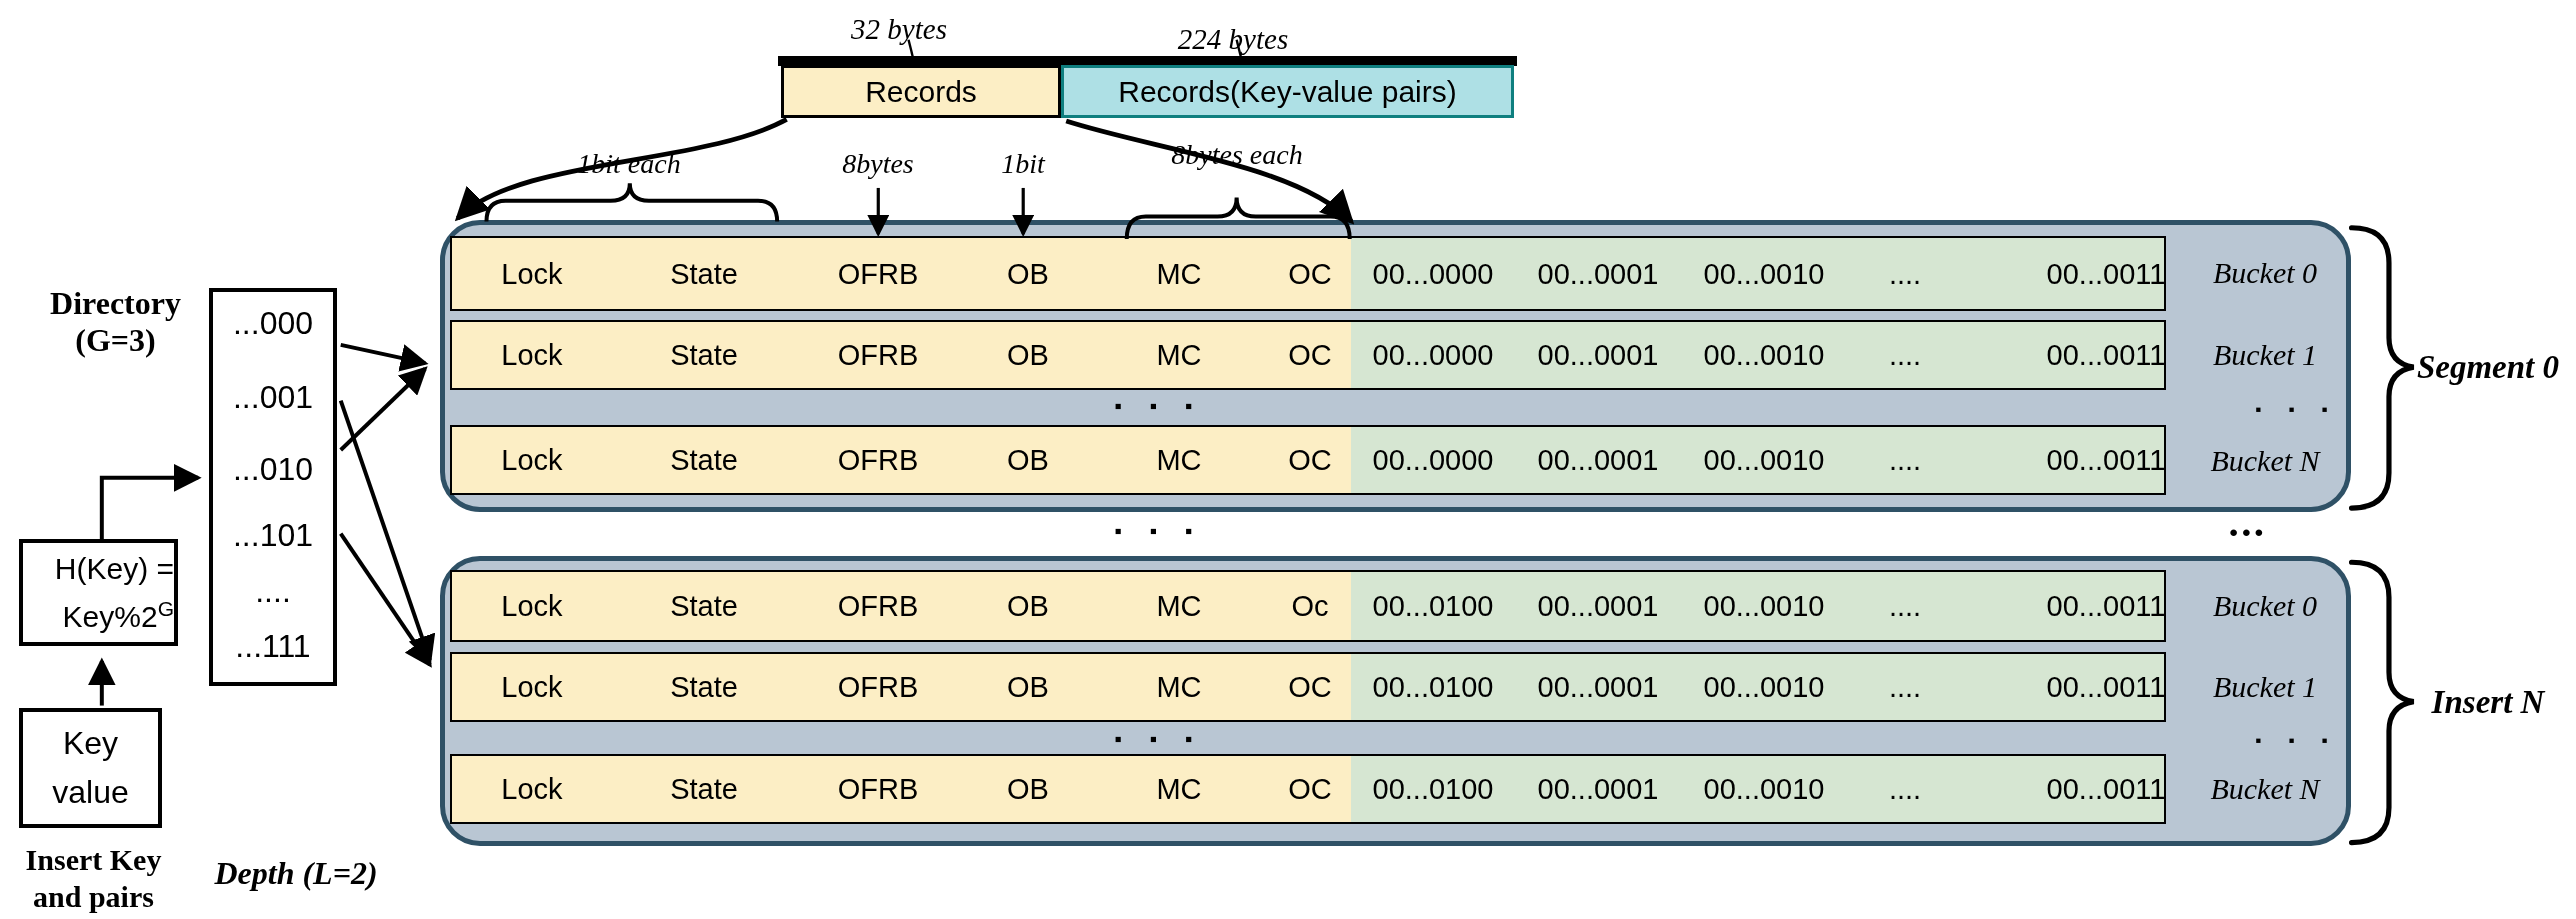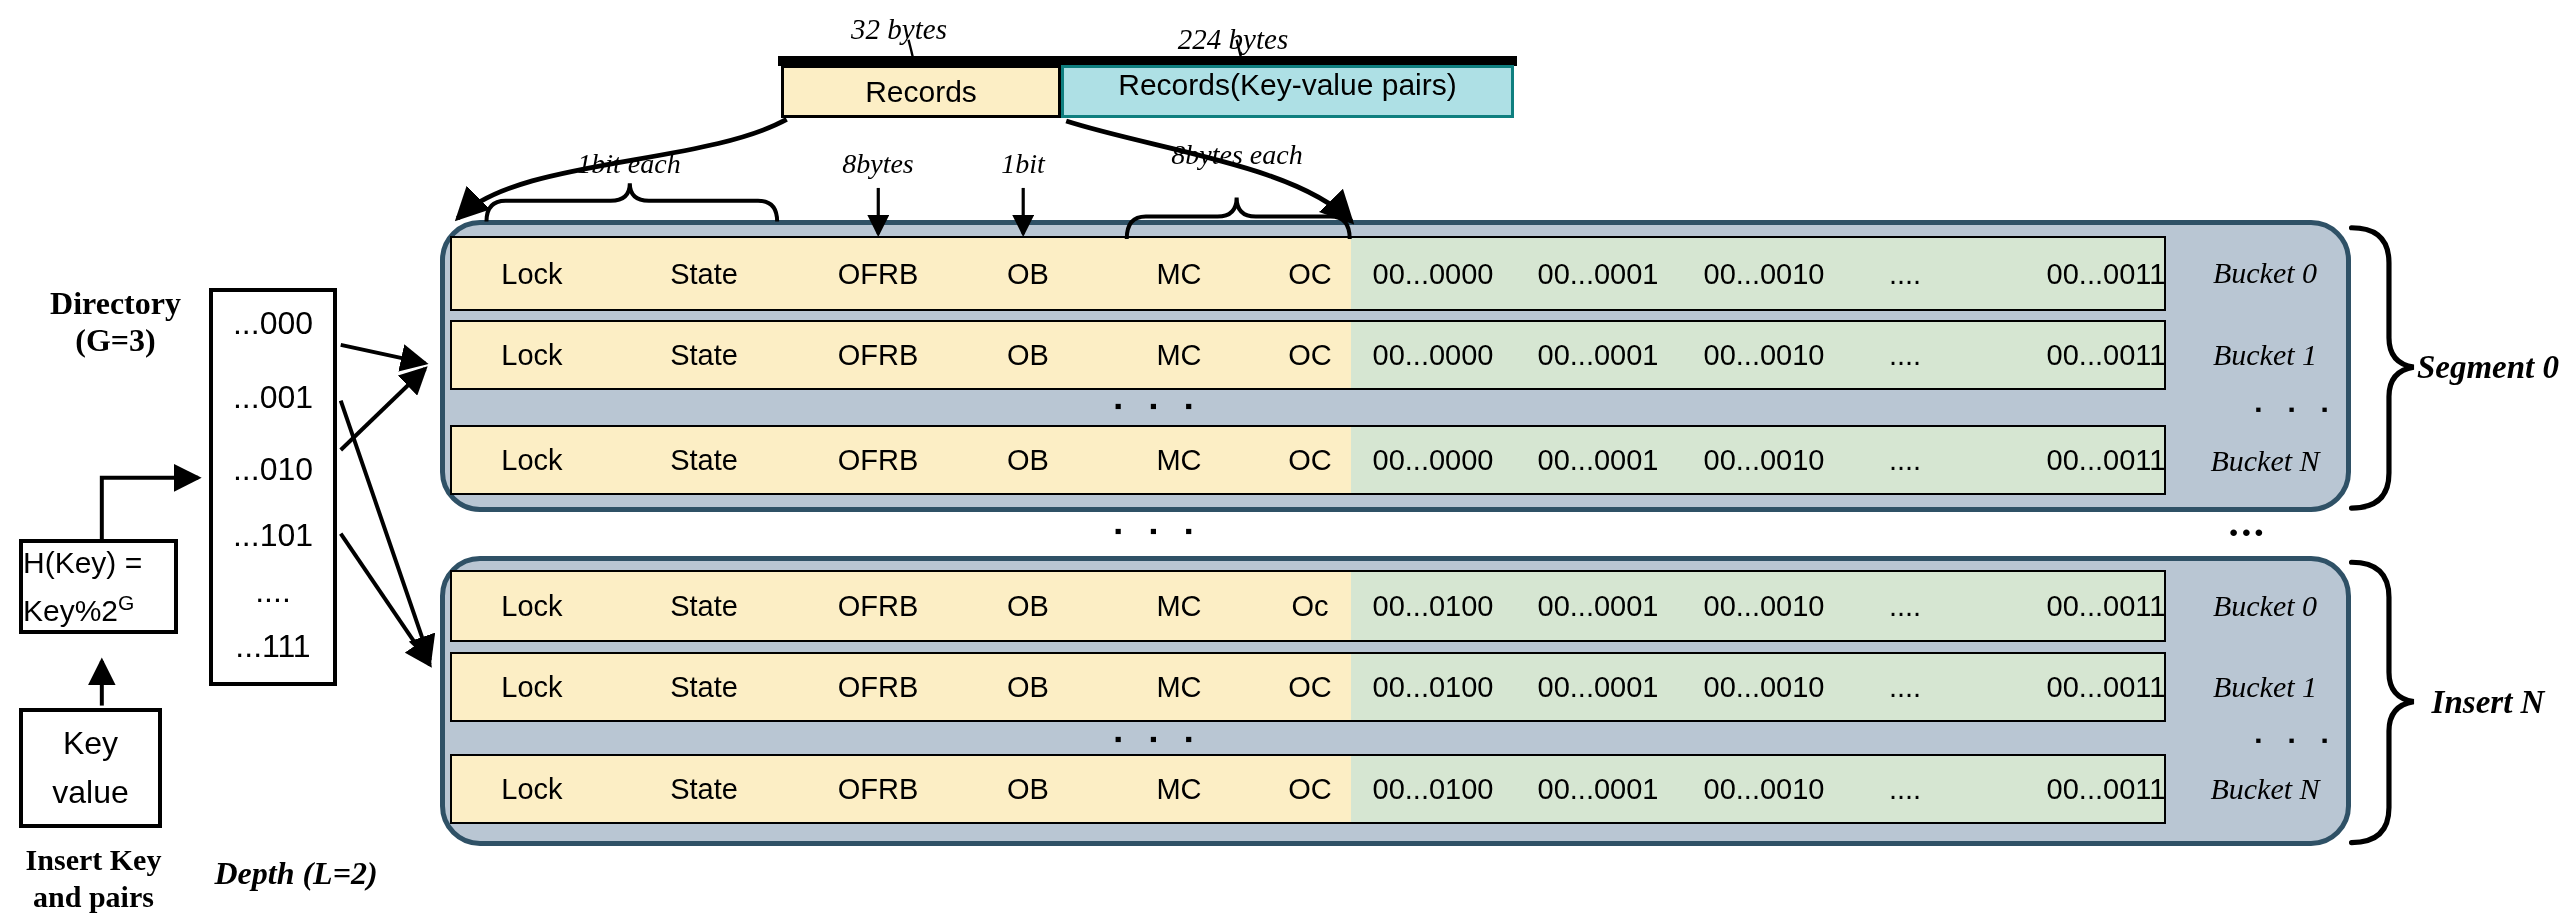--- a/index.html
+++ b/index.html
@@ -7,27 +7,27 @@
          font-family:"Liberation Sans",sans-serif;color:#000;}
   .abs{position:absolute;}
   .lbl{position:absolute;white-space:nowrap;transform:translate(-50%,-50%);font-style:italic;}
   .serif{font-family:"Liberation Serif",serif;}
   .bold{font-weight:bold;}
   
   #topbar{left:778px;top:56px;width:739px;height:9.6px;background:#000;}
   #metabox{left:781px;top:65px;width:280px;height:53px;background:#FCEEC5;border:3.2px solid #000;
            display:flex;align-items:center;justify-content:center;font-size:30px;box-sizing:border-box;}
   #recbox{left:1061px;top:65px;width:453px;height:53px;background:#AEE0E5;border:3.2px solid #0F7F7F;
-          display:flex;justify-content:center;font-size:30px;box-sizing:border-box;}
+          display:flex;align-items:center;justify-content:center;font-size:30px;box-sizing:border-box;}
   
   #dirbox{left:209px;top:288px;width:128px;height:398px;border:4px solid #000;background:#fff;box-sizing:border-box;}
   .dentry{position:absolute;left:209px;width:128px;text-align:center;transform:translateY(-50%);font-size:32px;}
   
-  #hashbox{left:19px;top:539px;width:159px;height:95px;border:4px solid #000;box-sizing:border-box;
-           display:flex;flex-direction:column;align-items:flex-start;justify-content:center;font-size:30px;line-height:40px;}
+  #hashbox{left:19px;top:539px;width:159px;height:107px;border:4px solid #000;box-sizing:border-box;
+           display:flex;flex-direction:column;align-items:flex-end;justify-content:center;font-size:30px;line-height:40px;}
   #keybox{left:19px;top:708px;width:143px;height:120px;border:4px solid #000;box-sizing:border-box;
           display:flex;flex-direction:column;align-items:center;justify-content:space-evenly;font-size:32px;}
   sup{font-size:21px;}
   
   .segment{position:absolute;left:440px;width:1911px;background:#B9C6D3;border:5.6px solid #2F5166;
            border-radius:40px;box-sizing:border-box;}
   .row{position:absolute;left:450px;width:1716px;border:2.4px solid #000;box-sizing:border-box;background:#FCEEC5;}
   .mbg{position:absolute;left:0;top:0;bottom:0;width:899px;background:#FCEEC5;}
   .rbg{position:absolute;left:899px;top:0;bottom:0;right:0;background:#D6E6D2;}
   .cl{position:absolute;top:50%;transform:translate(-50%,-50%);font-size:29px;white-space:nowrap;}

